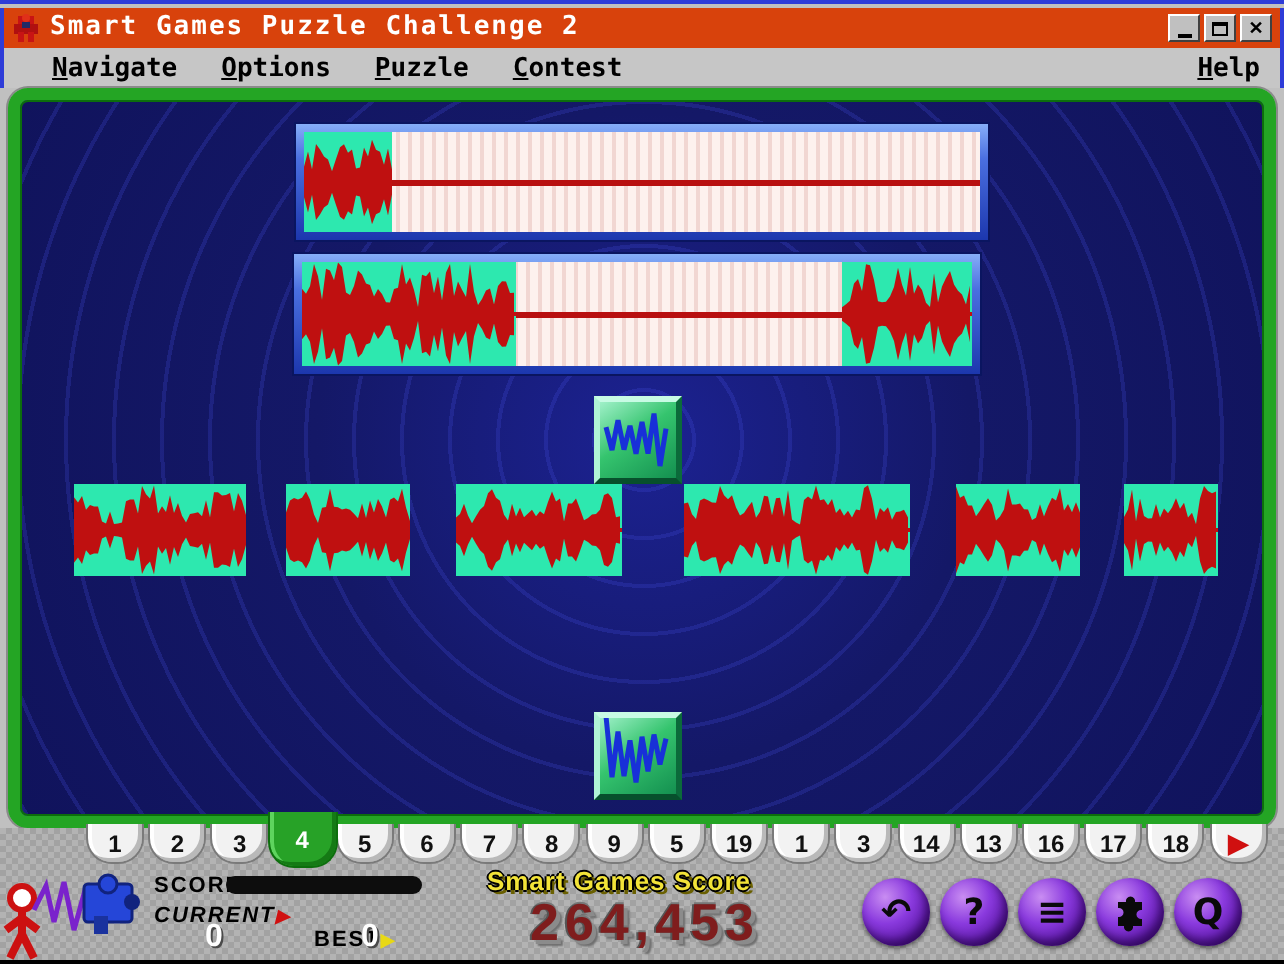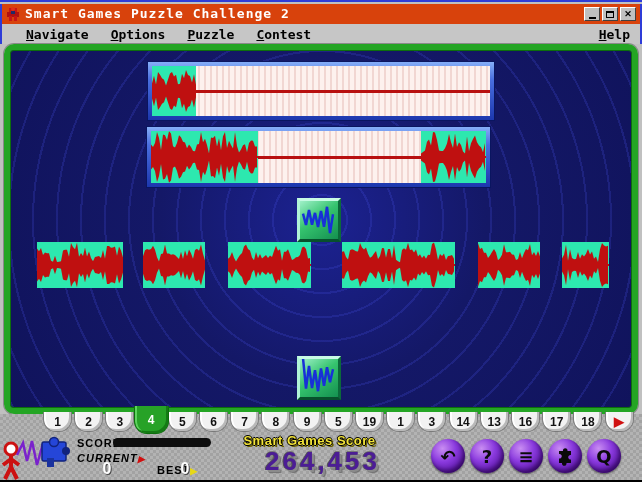--- a/index.html
+++ b/index.html
@@ -99,21 +99,21 @@
     position:absolute;width:34px;text-align:center;font-size:16px;font-weight:700;color:#fff;
     text-shadow:1px 1px 0 #4a4a4a;
   }
   #total-label{
     position:absolute;left:225px;top:431px;width:169px;text-align:center;
     font-size:13px;font-weight:700;color:#f2e338;letter-spacing:0.5px;
     text-shadow:-1px 0 0 #000,1px 0 0 #000,0 -1px 0 #000,0 1px 0 #000,2px 2px 0 #6a6000;
   }
   #total-value{
     position:absolute;left:225px;top:444px;width:195px;text-align:center;
-    font-size:26px;font-weight:700;color:#4c1d95;letter-spacing:3px;
+    font-size:26px;font-weight:700;color:#7f1d1d;letter-spacing:3px;
     text-shadow:-1px 0 0 #555,0 -1px 0 #777,2px 2px 0 #8b8b8b,3px 3px 1px #6f6f6f;
   }
   
   #toolbar{position:absolute;left:431px;top:437px;display:flex;gap:5px;}
   .orb{
     width:34px;height:34px;border-radius:50%;cursor:pointer;
     background:radial-gradient(circle at 34% 28%,#c98df2 0%,#9а4) ;
     background:radial-gradient(circle at 34% 28%,#c98df2 0%,#8a3ade 40%,#5c17a6 75%,#3c0a78 100%);
     box-shadow:0 1px 2px rgba(0,0,0,0.55), inset -2px -3px 4px rgba(30,0,60,0.6);
     display:flex;align-items:center;justify-content:center;

